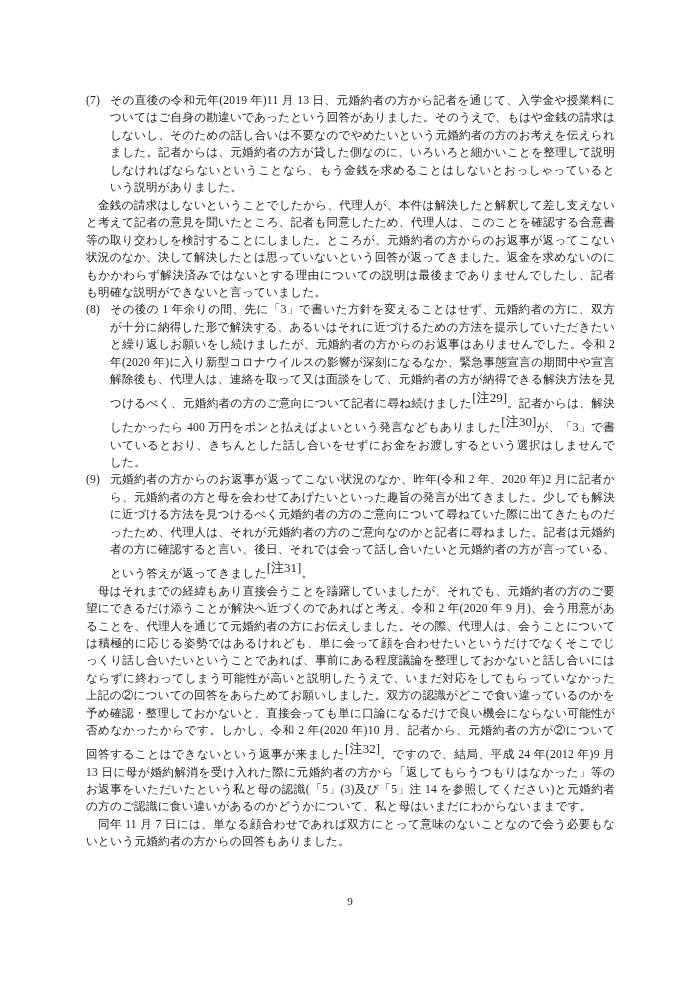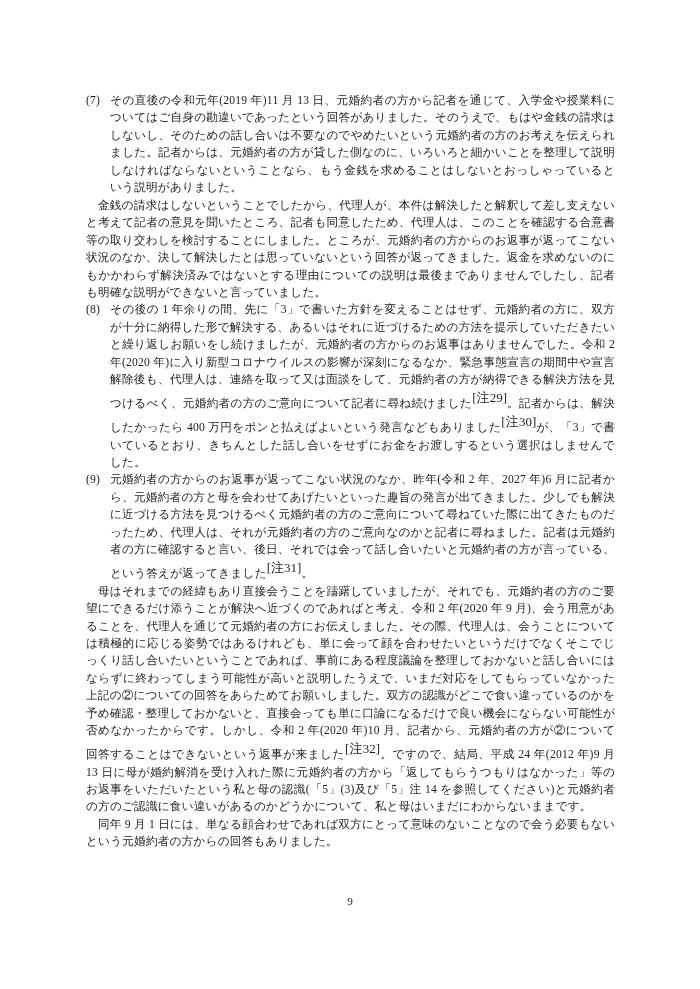--- a/index.html
+++ b/index.html
@@ -82,20 +82,20 @@
 </style>
 </head>
 <body>
 
 <div id="page">
 
   <div id="text-body">
       <p class="para numbered"><span class="marker">(7)</span><span>その直後の令和元年(2019 年)11 月 13 日、元婚約者の方から記者を通じて、入学金や授業料についてはご自身の勘違いであったという回答がありました。そのうえで、もはや金銭の請求はしないし、そのための話し合いは不要なのでやめたいという元婚約者の方のお考えを伝えられました。記者からは、元婚約者の方が貸した側なのに、いろいろと細かいことを整理して説明しなければならないということなら、もう金銭を求めることはしないとおっしゃっているという説明がありました。</span></p>
       <p class="para indented"><span>金銭の請求はしないということでしたから、代理人が、本件は解決したと解釈して差し支えないと考えて記者の意見を聞いたところ、記者も同意したため、代理人は、このことを確認する合意書等の取り交わしを検討することにしました。ところが、元婚約者の方からのお返事が返ってこない状況のなか、決して解決したとは思っていないという回答が返ってきました。返金を求めないのにもかかわらず解決済みではないとする理由についての説明は最後までありませんでしたし、記者も明確な説明ができないと言っていました。</span></p>
       <p class="para numbered"><span class="marker">(8)</span><span>その後の 1 年余りの間、先に「3」で書いた方針を変えることはせず、元婚約者の方に、双方が十分に納得した形で解決する、あるいはそれに近づけるための方法を提示していただきたいと繰り返しお願いをし続けましたが、元婚約者の方からのお返事はありませんでした。令和 2 年(2020 年)に入り新型コロナウイルスの影響が深刻になるなか、緊急事態宣言の期間中や宣言解除後も、代理人は、連絡を取って又は面談をして、元婚約者の方が納得できる解決方法を見つけるべく、元婚約者の方のご意向について記者に尋ね続けました</span><span class="fn">[注29]</span><span>。記者からは、解決したかったら 400 万円をポンと払えばよいという発言などもありました</span><span class="fn">[注30]</span><span>が、「3」で書いているとおり、きちんとした話し合いをせずにお金をお渡しするという選択はしませんでした。</span></p>
-      <p class="para numbered"><span class="marker">(9)</span><span>元婚約者の方からのお返事が返ってこない状況のなか、昨年(令和 2 年、2027 年)6 月に記者から、元婚約者の方と母を会わせてあげたいといった趣旨の発言が出てきました。少しでも解決に近づける方法を見つけるべく元婚約者の方のご意向について尋ねていた際に出てきたものだったため、代理人は、それが元婚約者の方のご意向なのかと記者に尋ねました。記者は元婚約者の方に確認すると言い、後日、それでは会って話し合いたいと元婚約者の方が言っている、という答えが返ってきました</span><span class="fn">[注31]</span><span>。</span></p>
+      <p class="para numbered"><span class="marker">(9)</span><span>元婚約者の方からのお返事が返ってこない状況のなか、昨年(令和 2 年、2020 年)2 月に記者から、元婚約者の方と母を会わせてあげたいといった趣旨の発言が出てきました。少しでも解決に近づける方法を見つけるべく元婚約者の方のご意向について尋ねていた際に出てきたものだったため、代理人は、それが元婚約者の方のご意向なのかと記者に尋ねました。記者は元婚約者の方に確認すると言い、後日、それでは会って話し合いたいと元婚約者の方が言っている、という答えが返ってきました</span><span class="fn">[注31]</span><span>。</span></p>
       <p class="para indented"><span>母はそれまでの経緯もあり直接会うことを躊躇していましたが、それでも、元婚約者の方のご要望にできるだけ添うことが解決へ近づくのであればと考え、令和 2 年(2020 年 9 月)、会う用意があることを、代理人を通じて元婚約者の方にお伝えしました。その際、代理人は、会うことについては積極的に応じる姿勢ではあるけれども、単に会って顔を合わせたいというだけでなくそこでじっくり話し合いたいということであれば、事前にある程度議論を整理しておかないと話し合いにはならずに終わってしまう可能性が高いと説明したうえで、いまだ対応をしてもらっていなかった上記の②についての回答をあらためてお願いしました。双方の認識がどこで食い違っているのかを予め確認・整理しておかないと、直接会っても単に口論になるだけで良い機会にならない可能性が否めなかったからです。しかし、令和 2 年(2020 年)10 月、記者から、元婚約者の方が②について回答することはできないという返事が来ました</span><span class="fn">[注32]</span><span>。ですので、結局、平成 24 年(2012 年)9 月 13 日に母が婚約解消を受け入れた際に元婚約者の方から「返してもらうつもりはなかった」等のお返事をいただいたという私と母の認識(「5」(3)及び「5」注 14 を参照してください)と元婚約者の方のご認識に食い違いがあるのかどうかについて、私と母はいまだにわからないままです。</span></p>
-      <p class="para indented"><span>同年 9 月 1 日には、単なる顔合わせであれば双方にとって意味のないことなので会う必要もないという元婚約者の方からの回答もありました。</span></p>
+      <p class="para indented"><span>同年 11 月 7 日には、単なる顔合わせであれば双方にとって意味のないことなので会う必要もないという元婚約者の方からの回答もありました。</span></p>
     </div>
 
   <div id="page-number">9</div>
 
 </div>
 
 </body></html>

